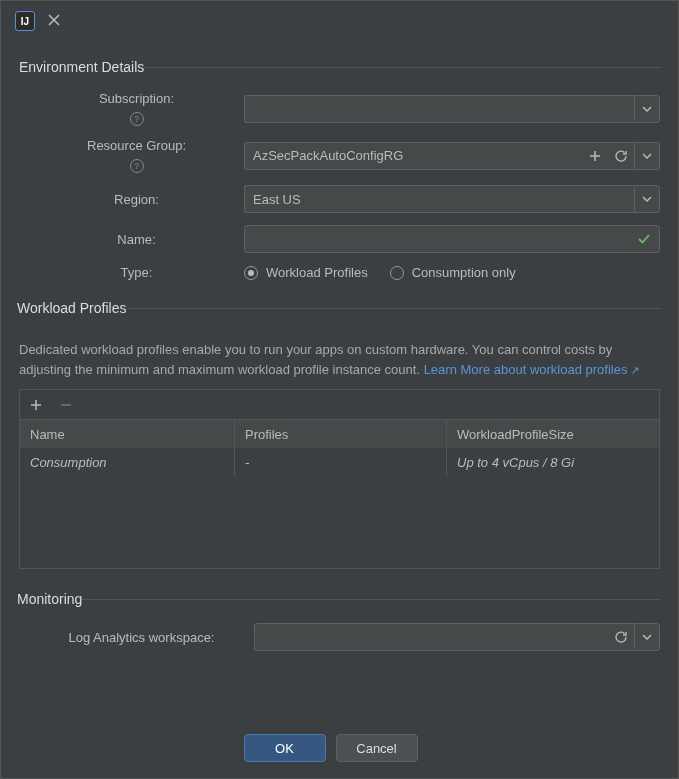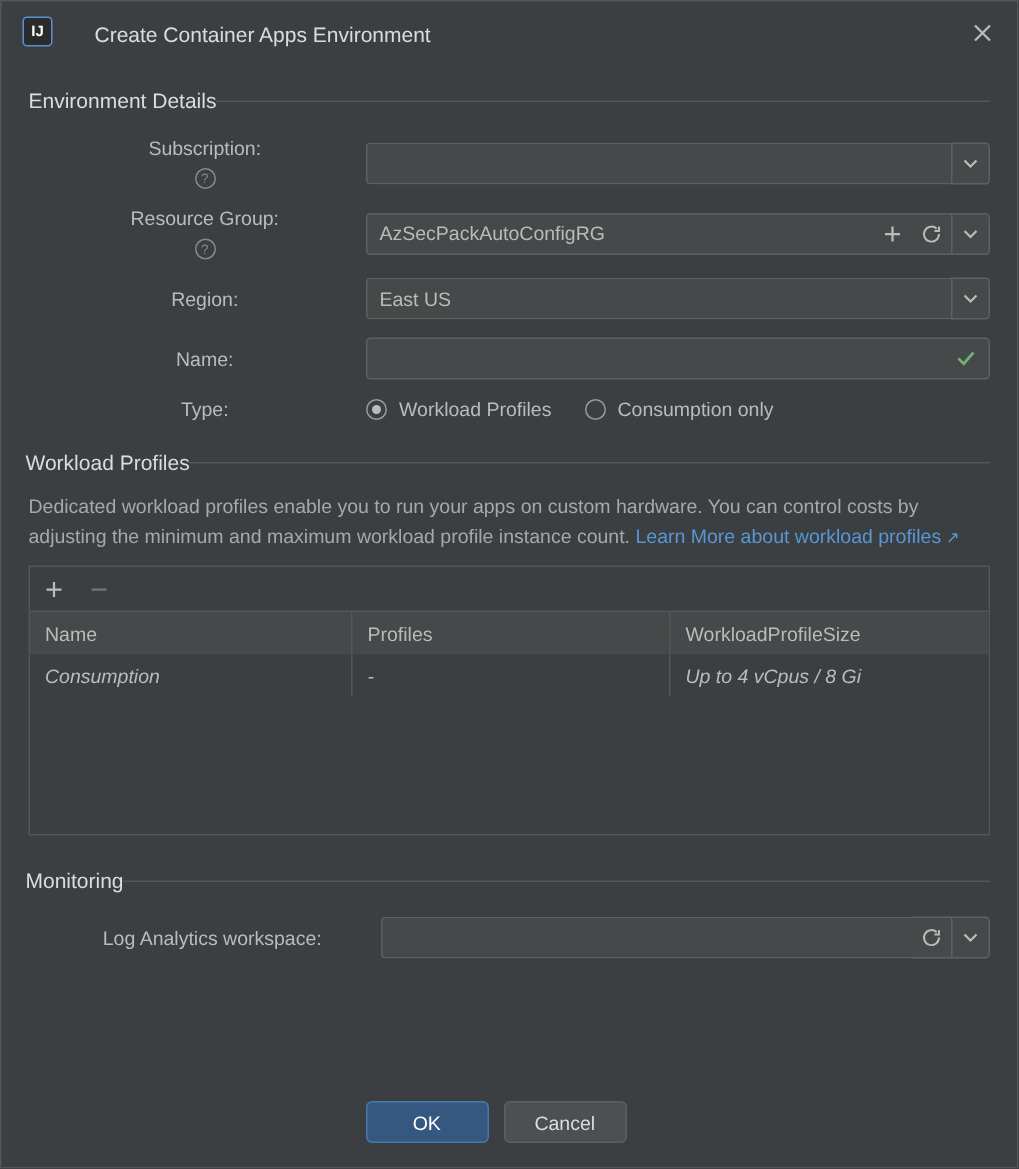--- a/index.html
+++ b/index.html
@@ -15,23 +15,23 @@
   .dialog {
     width: 679px;
     height: 779px;
     background: #3c3f41;
     border: 1px solid #555;
     display: flex;
     flex-direction: column;
   }
   .titlebar {
     display: flex;
-    align-items: flex-end;
+    align-items: flex-start;
     padding: 10px 14px 10px 14px;
-    gap: 28px;
+    gap: 10px;
   }
   .app-icon {
     width: 20px; height: 20px;
     border: 1px solid #5b90d8;
     border-radius: 3px;
     display:flex;align-items:center;justify-content:center;
     font-size:10px; font-weight:bold; color:#fff;
     background:#2b2b2b;
   }
   .title-text { flex:1; color:#dcdcdc; font-size:14px; }
@@ -118,21 +118,21 @@
   }
   .radio-opt { display:flex; align-items:center; gap:8px; color:#bbb; cursor:pointer;}
   .radio-dot {
     width:14px;height:14px;border:1px solid #999;border-radius:50%;
     display:flex;align-items:center;justify-content:center;
   }
   .radio-dot.inner::after{
     content:""; width:6px;height:6px;border-radius:50%;background:#bbb;
   }
   .desc-text {
-    color:#a8a8a8; line-height:1.5; margin-top:2px;
+    color:#a8a8a8; line-height:1.5; margin-top:14px;
   }
   .link { color:#5896d6; cursor:pointer; }
   .link .ext {
     font-size:11px; margin-left:3px;
   }
   .table-wrap {
     margin-top:10px;
     border:1px solid #555;
     display:flex;flex-direction:column;
     height:180px;
@@ -179,21 +179,20 @@
   }
   svg { display:block; }
 </style>
 </head>
 <body>
 
 <div class="dialog">
 
   <div class="titlebar">
     <div class="app-icon">IJ</div>
-    <div class="title-text">Create Container Apps Environment</div>
     <div class="close-btn">
       <svg width="14" height="14" viewBox="0 0 14 14">
           <path d="M2 2 L12 12 M12 2 L2 12" stroke="#bbb" stroke-width="1.5"></path>
         </svg>
     </div>
   </div>
 
   <div class="content">
 
     <div class="section-header">

